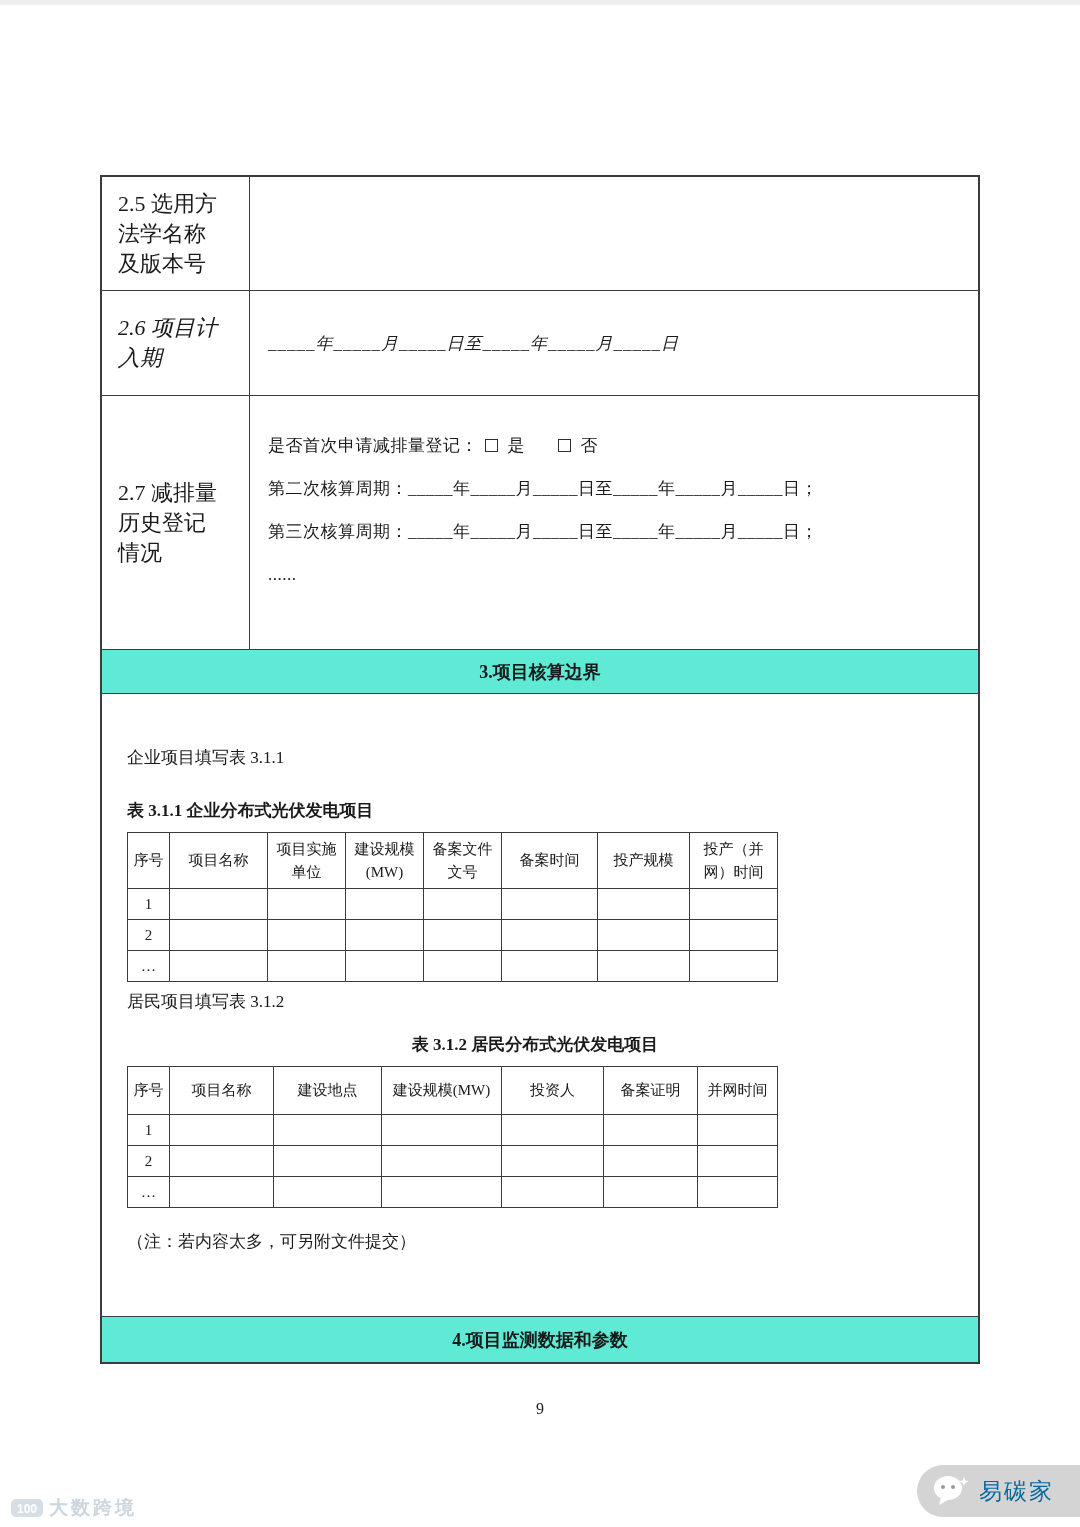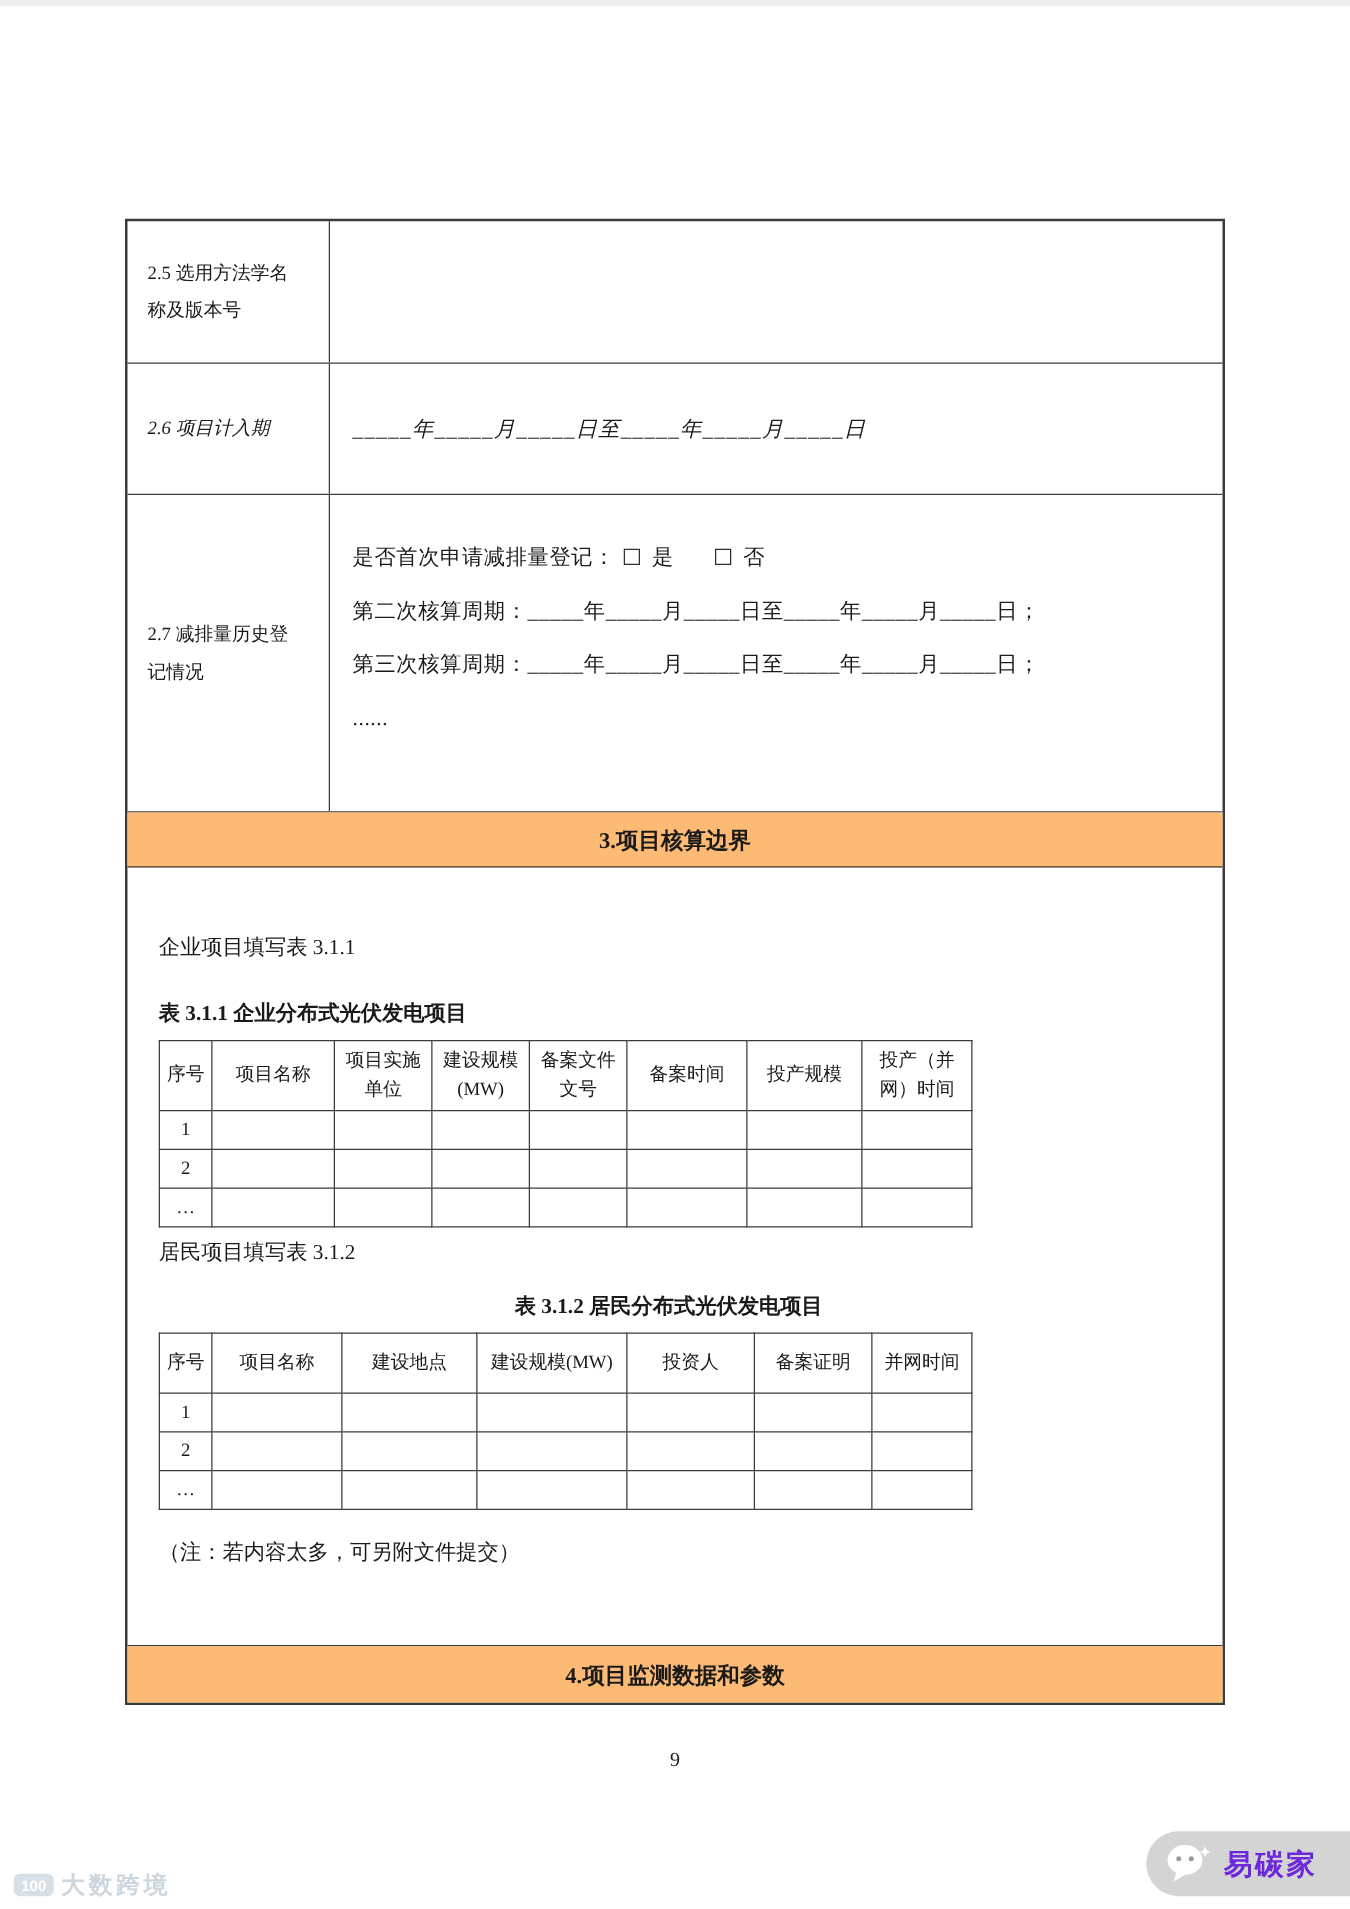--- a/index.html
+++ b/index.html
@@ -10,31 +10,31 @@
   .top-strip{position:absolute;top:0;left:0;width:1080px;height:5px;background:#efefef;}
 
   
   .main-table{
     position:absolute;left:100px;top:175px;width:880px;
     border:2px solid #3c3c3c;box-sizing:border-box;background:#fff;
   }
   .frow{display:flex;border-bottom:1px solid #3c3c3c;}
   .frow:last-child{border-bottom:none;}
   .fcell-label{
-    width:162px;box-sizing:border-box;border-right:1px solid #3c3c3c;
+    width:148px;box-sizing:border-box;border-right:1px solid #3c3c3c;
     padding:0 27px 0 16px;display:flex;align-items:center;
-    font-size:15px;line-height:30px;flex-shrink:0;
+    font-size:22px;line-height:30px;flex-shrink:0;
   }
   .fcell-content{flex:1;box-sizing:border-box;position:relative;}
   .h-r25{height:113px;}
   .h-r26{height:104px;font-style:italic;}
   .h-r27{height:253px;}
   .h-r31{height:622px;}
   .sec-row{
-    height:43px;background:#fdba74;display:flex;align-items:center;justify-content:center;
+    height:43px;background:#5eead4;display:flex;align-items:center;justify-content:center;
     font-weight:bold;font-size:18px;border-bottom:1px solid #3c3c3c;
   }
   .sec-row.last{height:45px;border-bottom:none;}
 
   .c-r26{display:flex;align-items:center;height:100%;padding-left:18px;font-size:17px;letter-spacing:1px;}
   .c-r27{padding:28px 0 0 18px;font-size:17px;}
   .c-r27 .line{line-height:43px;white-space:nowrap;letter-spacing:0.5px;}
   .cb{
     display:inline-block;width:13px;height:13px;border:1.5px solid #2e2e2e;
     vertical-align:-1px;margin:0 5px 0 2px;box-sizing:border-box;background:#fff;
@@ -64,21 +64,21 @@
     position:absolute;top:1400px;left:0;width:1080px;text-align:center;font-size:16px;
   }
 
   
   .wm-right{
     position:absolute;right:0;bottom:10px;height:52px;background:#d4d4d4;
     border-radius:26px 0 0 26px;display:flex;align-items:center;
     padding:0 26px 0 14px;gap:8px;
     font-family:"Liberation Sans","DejaVu Sans",sans-serif;
   }
-  .wm-right .wm-text{font-size:23px;color:#6d28d9;letter-spacing:2px;font-weight:bold;}
+  .wm-right .wm-text{font-size:23px;color:#0369a1;letter-spacing:2px;font-weight:normal;}
   .wm-left{
     position:absolute;left:10px;bottom:6px;display:flex;align-items:center;gap:5px;
     font-family:"Liberation Sans","DejaVu Sans",sans-serif;
   }
   .wm-left .wm-text{font-size:19px;font-weight:bold;color:#ccd6de;letter-spacing:3px;}
 </style>
 </head>
 <body>
 
 <div class="top-strip"></div>

